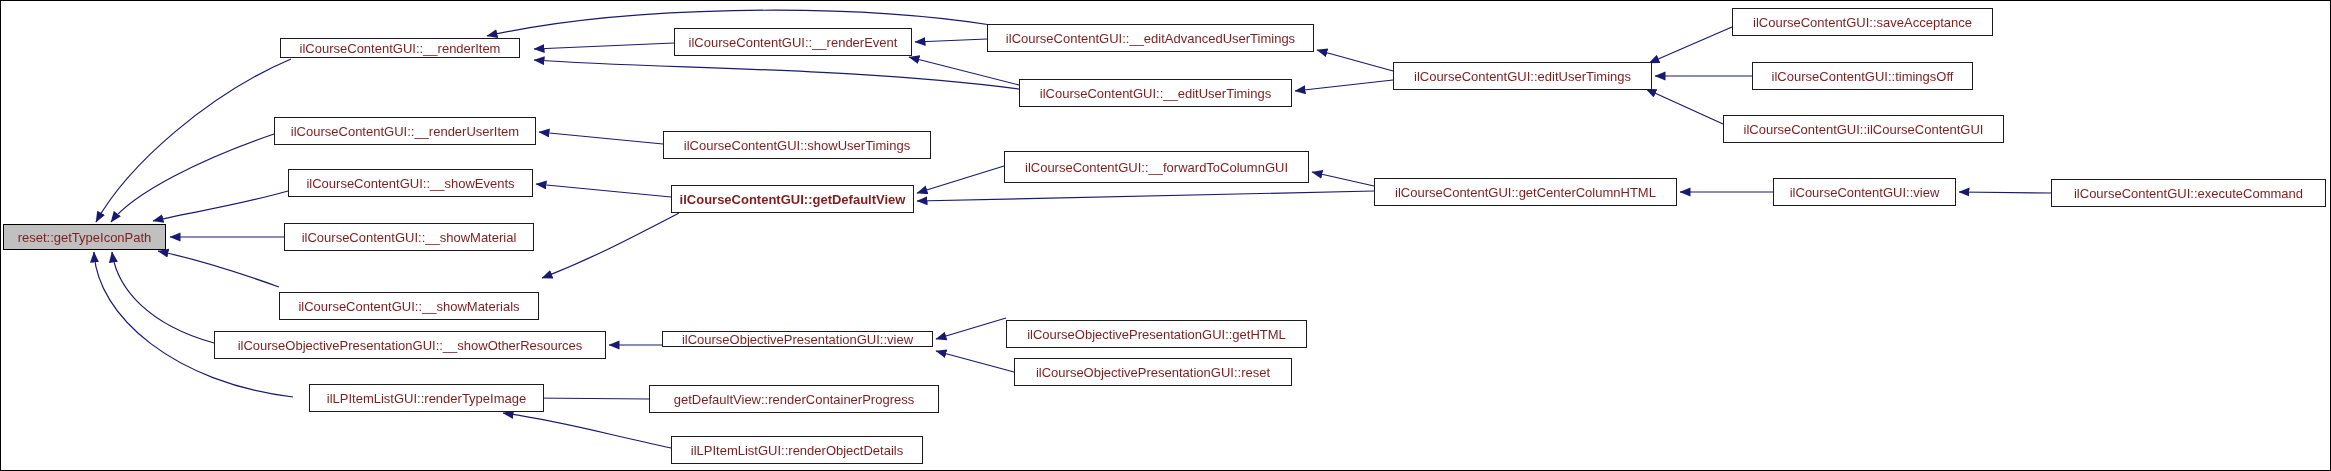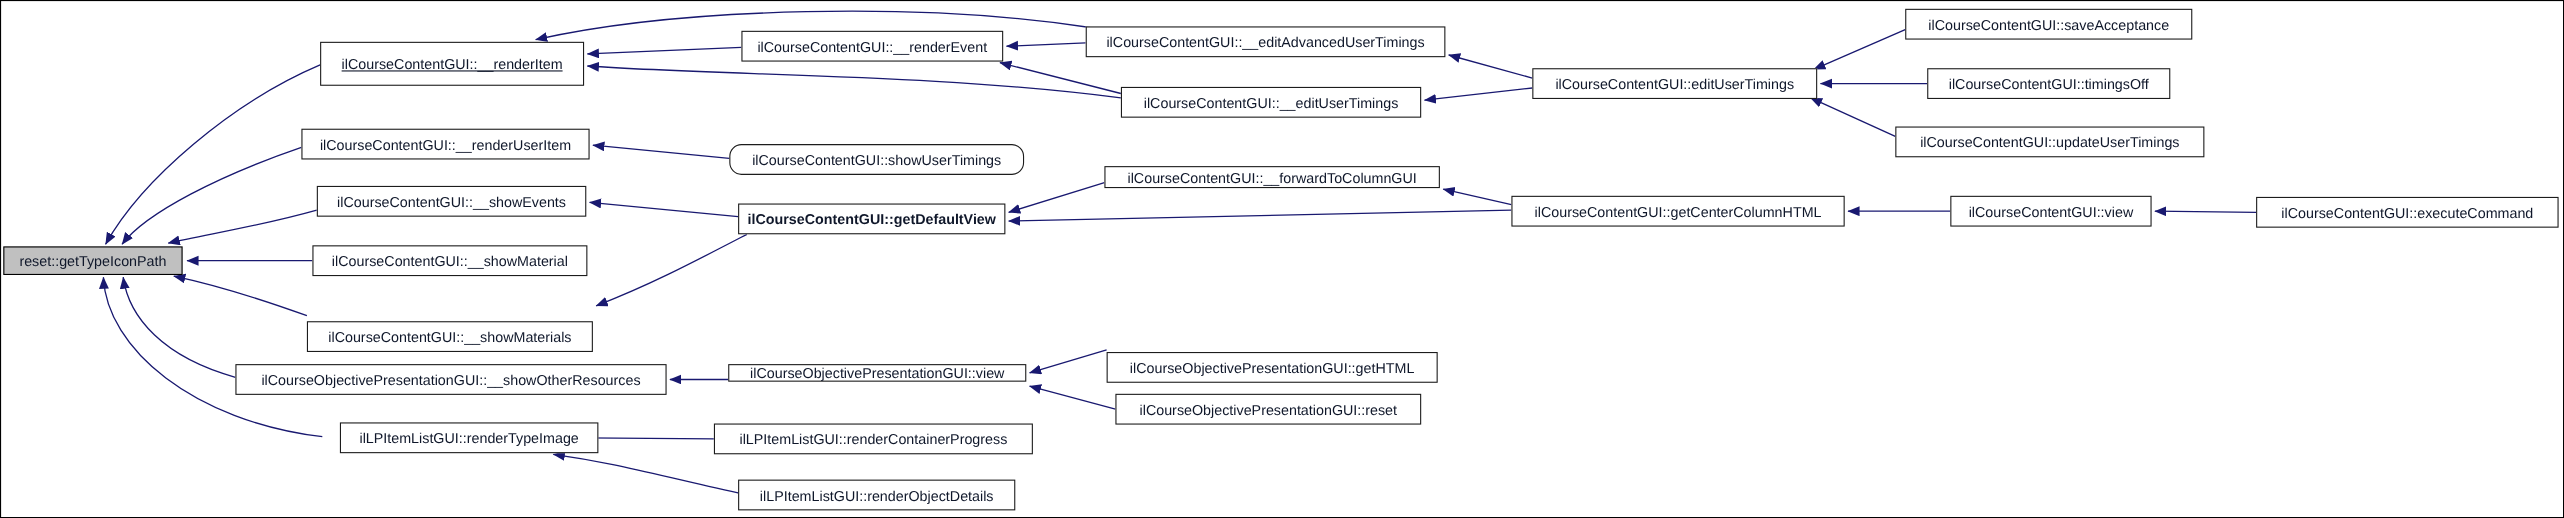--- a/index.html
+++ b/index.html
@@ -23,21 +23,21 @@
     top: 0;
     width: 2331px;
     height: 471px;
     pointer-events: none;
   }
   .node {
     position: absolute;
     box-sizing: border-box;
     background: #ffffff;
     border: 1px solid #1c1c1c;
-    color: #0f172a;
+    color: #7f1d1d;
     font-size: 13px;
     line-height: 1;
     display: flex;
     align-items: center;
     justify-content: center;
     white-space: nowrap;
     cursor: pointer;
     z-index: 2;
   }
   .node.root {
@@ -84,39 +84,39 @@
         <path d="M 2050 192 L 1958 191" fill="none" stroke="#191970" stroke-width="1.2" marker-end="url(#arrowhead)"></path>
         <path d="M 661 344 L 608 344" fill="none" stroke="#191970" stroke-width="1.2" marker-end="url(#arrowhead)"></path>
         <path d="M 1005 317 L 935 338" fill="none" stroke="#191970" stroke-width="1.2" marker-end="url(#arrowhead)"></path>
         <path d="M 1013 371 L 935 350" fill="none" stroke="#191970" stroke-width="1.2" marker-end="url(#arrowhead)"></path>
         <path d="M 648 398 L 530 397" fill="none" stroke="#191970" stroke-width="1.2" marker-end="url(#arrowhead)"></path>
         <path d="M 670 447 C 600 432, 560 420, 502 412" fill="none" stroke="#191970" stroke-width="1.2" marker-end="url(#arrowhead)"></path>
       </g>
   </svg>
   <div id="nodes">
       <div class="node root" style="left: 2px; top: 223px; width: 163px; height: 26px;">reset::getTypeIconPath</div>
-      <div class="node" style="left: 290px; top: 37px; width: 240px; height: 40px; text-decoration: underline;">ilCourseContentGUI::__renderItem</div>
+      <div class="node" style="left: 279px; top: 37px; width: 240px; height: 20px;">ilCourseContentGUI::__renderItem</div>
       <div class="node" style="left: 273px; top: 116px; width: 262px; height: 28px;">ilCourseContentGUI::__renderUserItem</div>
       <div class="node" style="left: 287px; top: 168px; width: 245px; height: 28px;">ilCourseContentGUI::__showEvents</div>
       <div class="node" style="left: 283px; top: 222px; width: 250px; height: 28px;">ilCourseContentGUI::__showMaterial</div>
       <div class="node" style="left: 278px; top: 291px; width: 260px; height: 28px;">ilCourseContentGUI::__showMaterials</div>
       <div class="node" style="left: 213px; top: 330px; width: 392px; height: 28px;">ilCourseObjectivePresentationGUI::__showOtherResources</div>
       <div class="node" style="left: 292px; top: 383px; width: 235px; height: 28px; margin-left: 16px;">ilLPItemListGUI::renderTypeImage</div>
       <div class="node" style="left: 673px; top: 27px; width: 238px; height: 28px;">ilCourseContentGUI::__renderEvent</div>
-      <div class="node" style="left: 662px; top: 130px; width: 268px; height: 28px; border-radius: 11px;">ilCourseContentGUI::showUserTimings</div>
+      <div class="node" style="left: 662px; top: 130px; width: 268px; height: 28px;">ilCourseContentGUI::showUserTimings</div>
       <div class="node" style="left: 670px; top: 184px; width: 243px; height: 28px; font-weight: bold;">ilCourseContentGUI::getDefaultView</div>
       <div class="node" style="left: 661px; top: 330px; width: 271px; height: 16px;">ilCourseObjectivePresentationGUI::view</div>
-      <div class="node" style="left: 648px; top: 384px; width: 290px; height: 28px;">ilLPItemListGUI::renderContainerProgress</div>
+      <div class="node" style="left: 648px; top: 384px; width: 290px; height: 28px;">getDefaultView::renderContainerProgress</div>
       <div class="node" style="left: 670px; top: 435px; width: 252px; height: 28px;">ilLPItemListGUI::renderObjectDetails</div>
       <div class="node" style="left: 986px; top: 23px; width: 327px; height: 28px;">ilCourseContentGUI::__editAdvancedUserTimings</div>
       <div class="node" style="left: 1018px; top: 78px; width: 273px; height: 28px;">ilCourseContentGUI::__editUserTimings</div>
-      <div class="node" style="left: 1003px; top: 150px; width: 305px; height: 20px;">ilCourseContentGUI::__forwardToColumnGUI</div>
+      <div class="node" style="left: 1003px; top: 150px; width: 305px; height: 32px;">ilCourseContentGUI::__forwardToColumnGUI</div>
       <div class="node" style="left: 1005px; top: 303px; width: 301px; height: 28px; margin-top: 16px;">ilCourseObjectivePresentationGUI::getHTML</div>
       <div class="node" style="left: 1013px; top: 357px; width: 278px; height: 28px;">ilCourseObjectivePresentationGUI::reset</div>
       <div class="node" style="left: 1392px; top: 61px; width: 259px; height: 28px;">ilCourseContentGUI::editUserTimings</div>
       <div class="node" style="left: 1373px; top: 177px; width: 303px; height: 28px;">ilCourseContentGUI::getCenterColumnHTML</div>
       <div class="node" style="left: 1731px; top: 7px; width: 261px; height: 28px;">ilCourseContentGUI::saveAcceptance</div>
       <div class="node" style="left: 1751px; top: 61px; width: 221px; height: 28px;">ilCourseContentGUI::timingsOff</div>
-      <div class="node" style="left: 1722px; top: 114px; width: 281px; height: 28px;">ilCourseContentGUI::updateUserTimings</div>
+      <div class="node" style="left: 1722px; top: 114px; width: 281px; height: 28px;">ilCourseContentGUI::ilCourseContentGUI</div>
       <div class="node" style="left: 1772px; top: 177px; width: 183px; height: 28px;">ilCourseContentGUI::view</div>
       <div class="node" style="left: 2050px; top: 178px; width: 275px; height: 28px;">ilCourseContentGUI::executeCommand</div>
     </div>
 </div>
 
 </body></html>

